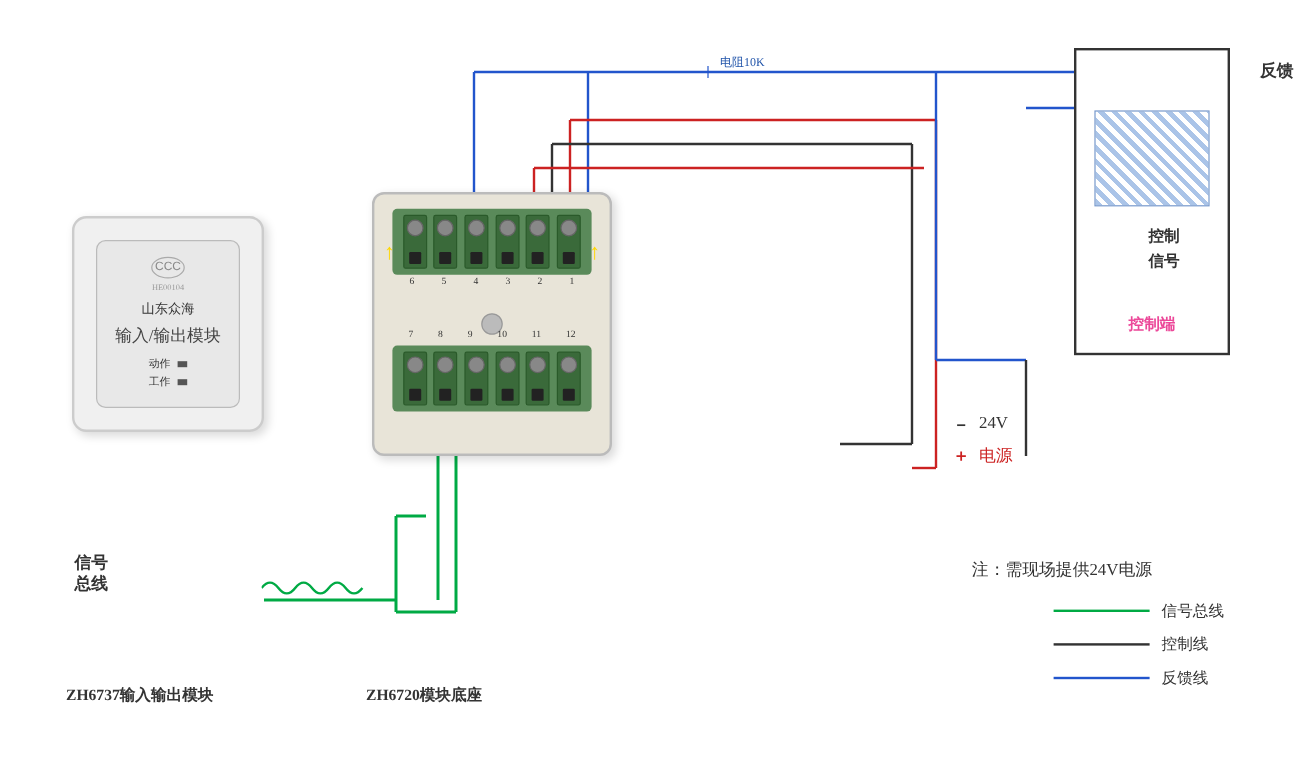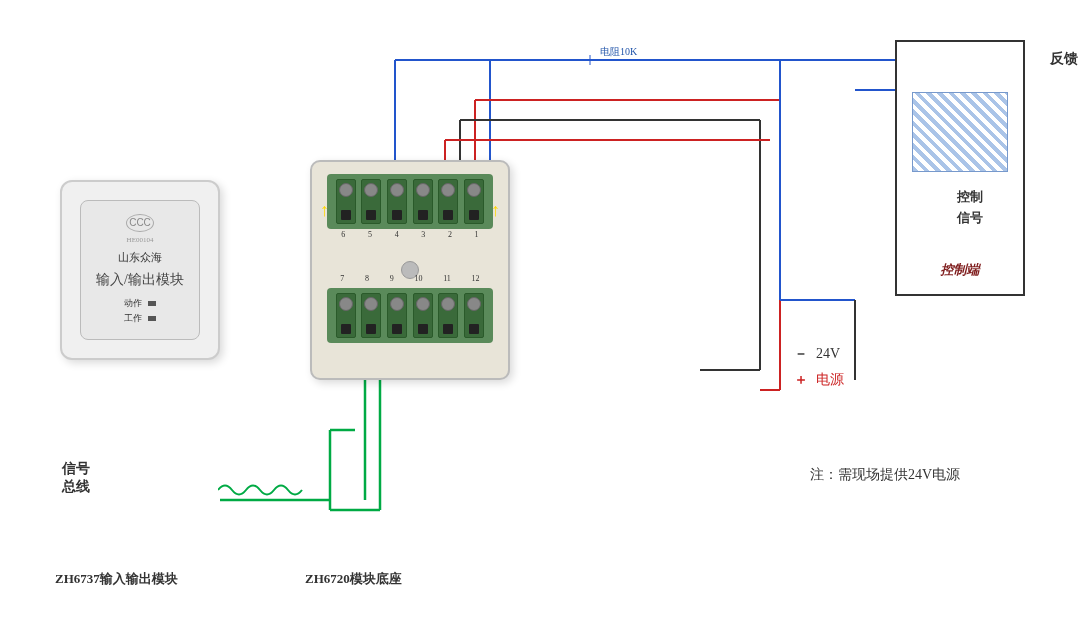--- a/index.html
+++ b/index.html
@@ -234,23 +234,22 @@
       );
       border: 1.5px solid #7799cc;
     }
     .control-end-label {
       position: absolute;
       bottom: 15px;
       left: 0;
       right: 0;
       text-align: center;
       font-size: 13px;
-      color: #7f1d1d;
+      color: #ec4899;
       font-weight: bold;
-      font-style: italic;
     }
 
     
     .device-label {
       position: absolute;
       font-size: 13px;
       color: #333;
       font-weight: bold;
       text-align: center;
     }
@@ -516,14 +515,28 @@
       <span style="margin-right:10px;">24V</span>
     </div>
     <div class="power-row" style="color:#cc2222;">
       <span class="power-symbol">＋</span>
       <span>电源</span>
     </div>
   </div>
 
   <div class="note-text">注：需现场提供24V电源</div>
 
+  <div class="legend">
+    <div class="legend-item">
+      <div class="legend-line" style="background:#00aa44;"></div>
+      <span class="legend-text">信号总线</span>
+    </div>
+    <div class="legend-item">
+      <div class="legend-line" style="background:#333333;"></div>
+      <span class="legend-text">控制线</span>
+    </div>
+    <div class="legend-item">
+      <div class="legend-line" style="background:#2255cc;"></div>
+      <span class="legend-text">反馈线</span>
+    </div>
+  </div>
 
 </div>
 
 </body></html>

